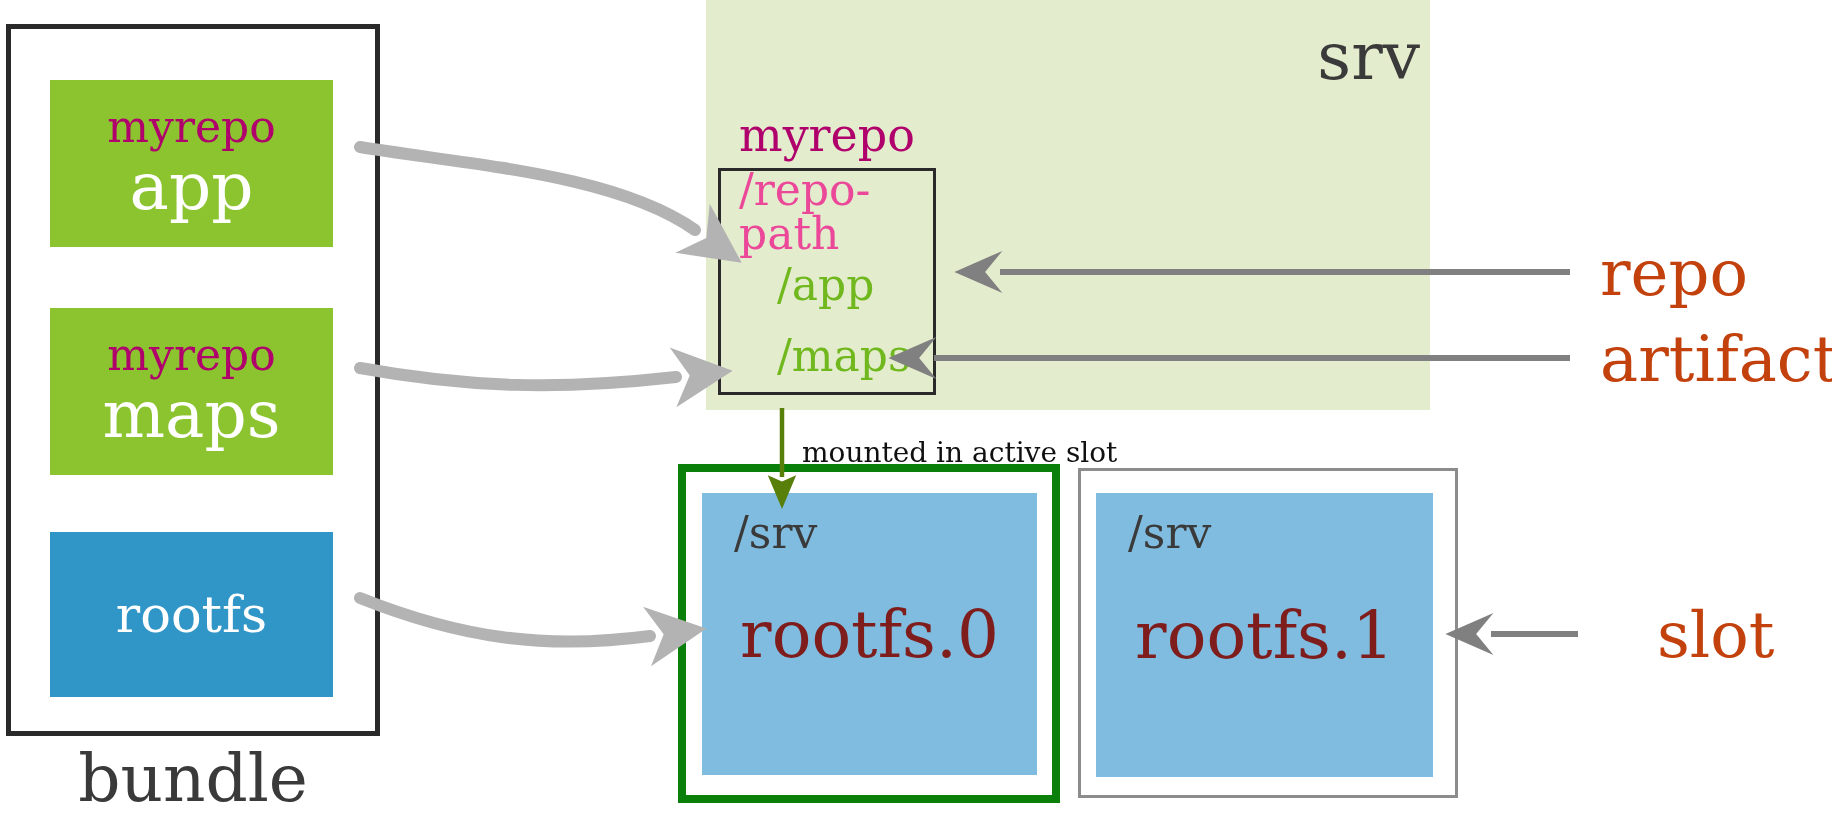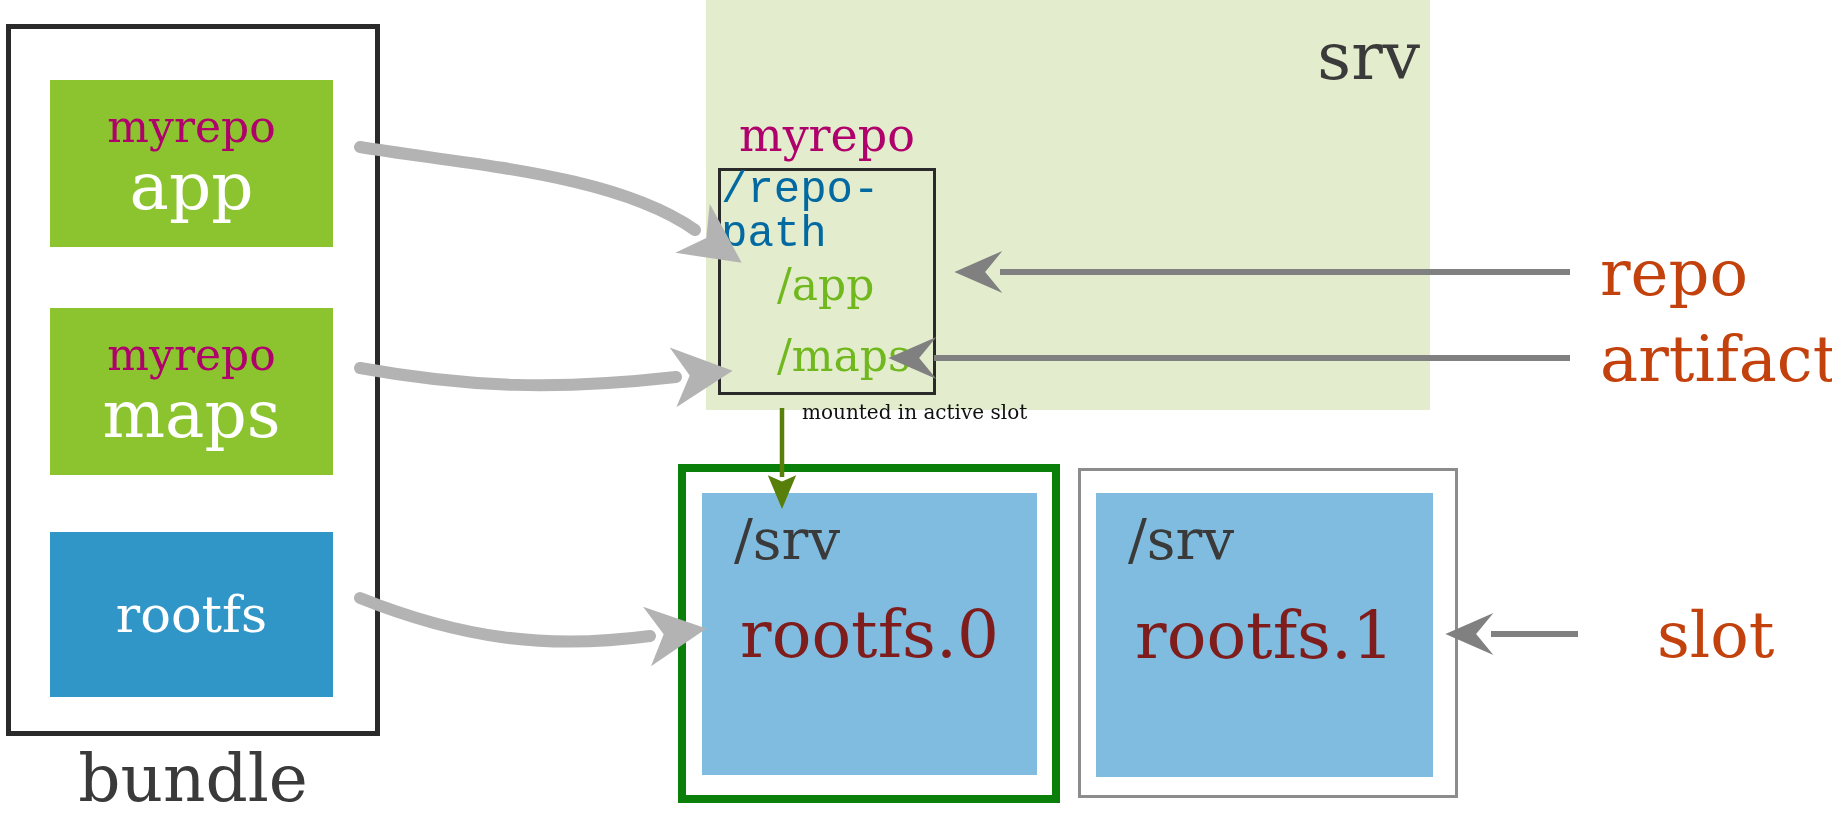--- a/index.html
+++ b/index.html
@@ -47,43 +47,43 @@
     position:absolute;left:718px;top:108px;width:218px;
     text-align:center;font-size:46px;color:#b0006b;
   }
   .repo-box{
     position:absolute;left:718px;top:168px;width:218px;height:227px;
     border:3px solid #2a2a2a;box-sizing:border-box;
     display:flex;flex-direction:column;padding-top:4px;
   }
   .repo-line{height:74px;display:flex;align-items:center;
     font-size:44px;line-height:1;}
-  .repo-line.root{padding-left:0;color:#0369a1;font-family:Liberation Mono, monospace;}
+  .repo-line.root{padding-left:18px;color:#ec4899;}
   .repo-line.sub{padding-left:56px;color:#70b81e;}
   
   .mounted-label{
-    position:absolute;left:802px;top:400px;
-    font-size:20px;color:#101010;white-space:nowrap;
+    position:absolute;left:802px;top:436px;
+    font-size:28px;color:#101010;white-space:nowrap;
   }
   
   .slot{position:absolute;box-sizing:border-box;background:#ffffff;}
   .slot.active{
     left:678px;top:464px;width:382px;height:339px;
     border:8px solid #0a7f0a;
   }
   .slot.inactive{
     left:1078px;top:468px;width:380px;height:330px;
     border:3px solid #8c8c8c;
   }
   .slot-blue{position:absolute;background:#80bcdf;}
   .slot.active .slot-blue{left:16px;top:21px;width:335px;height:282px;}
   .slot.inactive .slot-blue{left:15px;top:22px;width:337px;height:284px;}
   .slot-mount{
     position:absolute;left:32px;top:14px;
-    font-size:56px;color:#3a3a3a;
+    font-size:44px;color:#3a3a3a;
   }
   .slot-name{
     position:absolute;inset:0;display:flex;align-items:center;justify-content:center;
     font-size:66px;color:#7f1d1d;
   }
   
   .side-label{
     position:absolute;left:1600px;font-size:64px;line-height:1;color:#c2410c;
     white-space:nowrap;
   }

